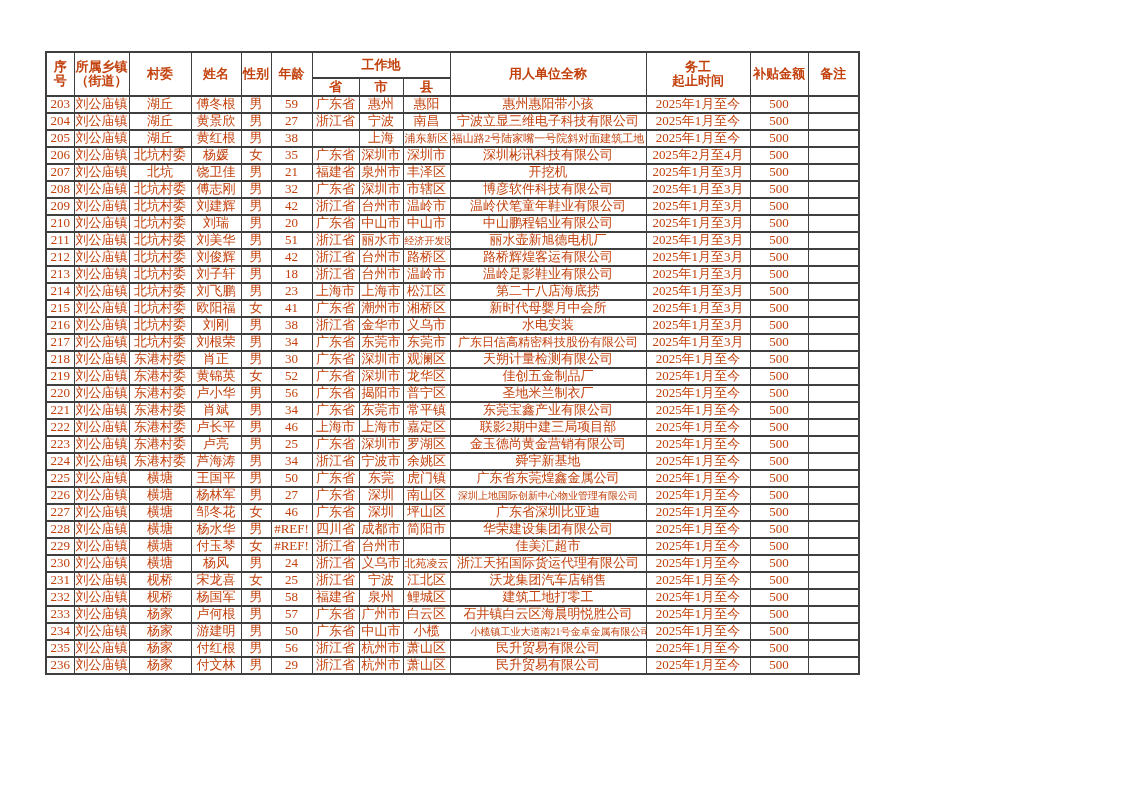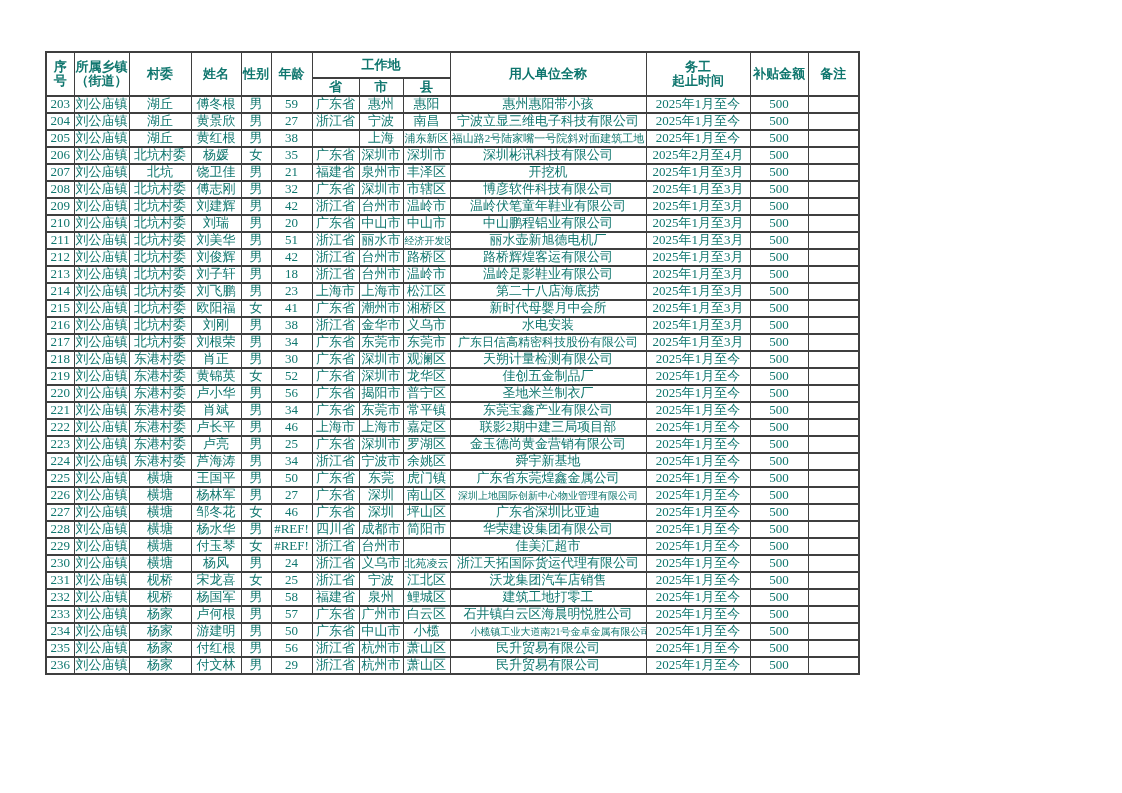--- a/index.html
+++ b/index.html
@@ -1,21 +1,21 @@
 <!DOCTYPE html>
 <html><head>
 <meta charset="utf-8">
 <style>
   html,body{margin:0;padding:0;}
   .page{
     position:relative;
     width:1122px;height:793px;
     background:#ffffff;
     font-family:"Liberation Serif","DejaVu Serif",serif;
-    color:#0f766e;
+    color:#c2410c;
     overflow:hidden;
   }
   table.sheet{
     position:absolute;left:45px;top:51px;
     border-collapse:collapse;
     table-layout:fixed;
     width:813px;
   }
   .sheet th,.sheet td{
     border-left:1px solid #3f3f3f;

